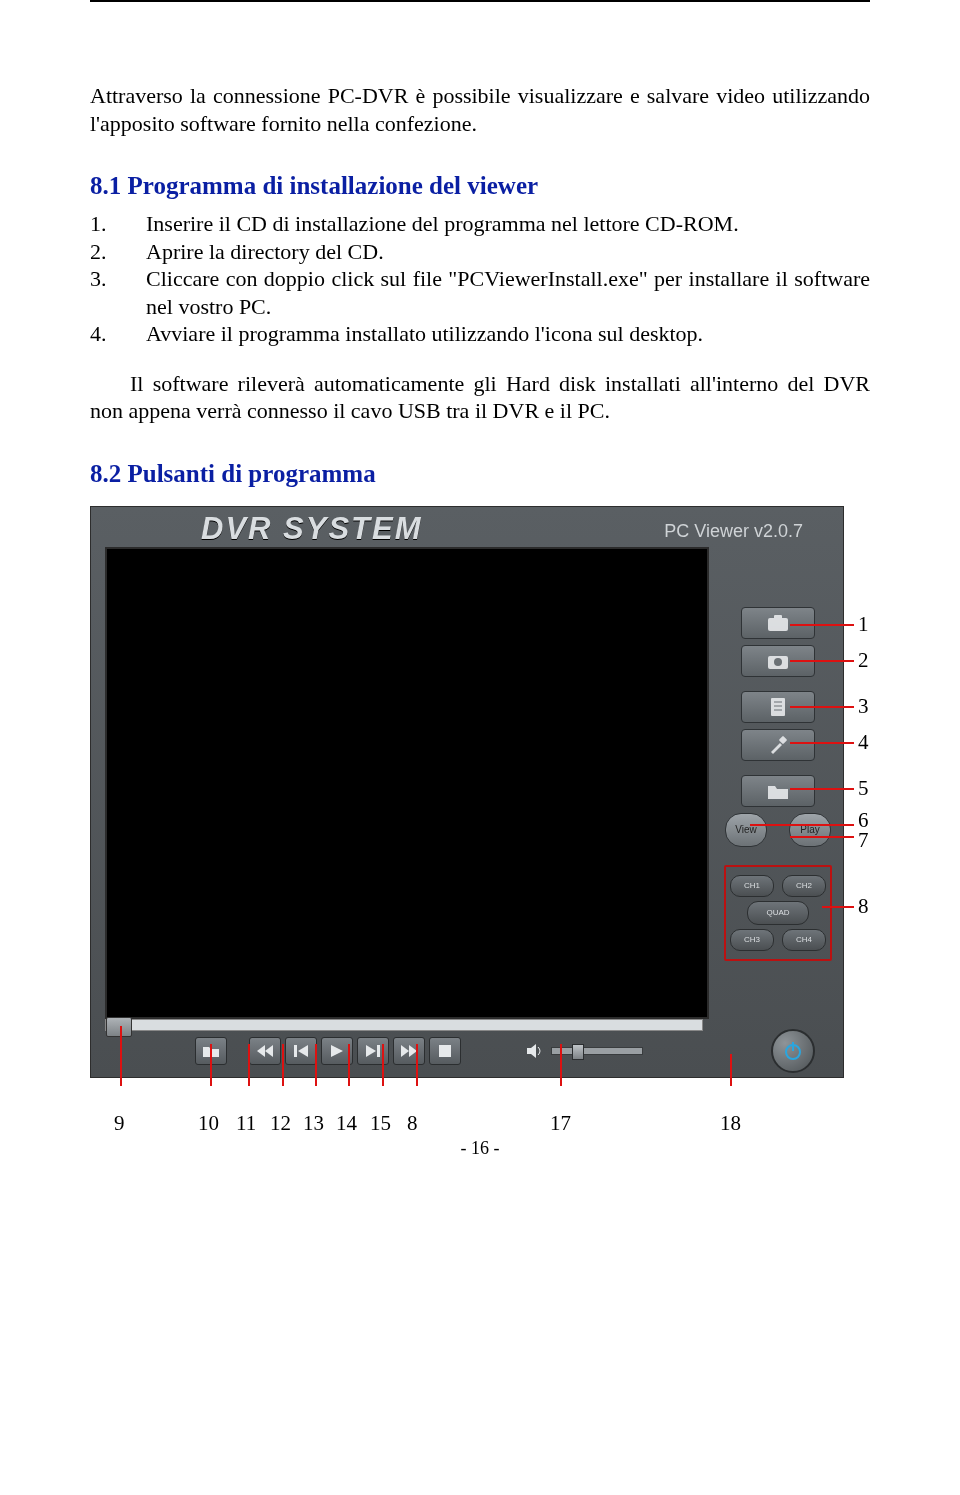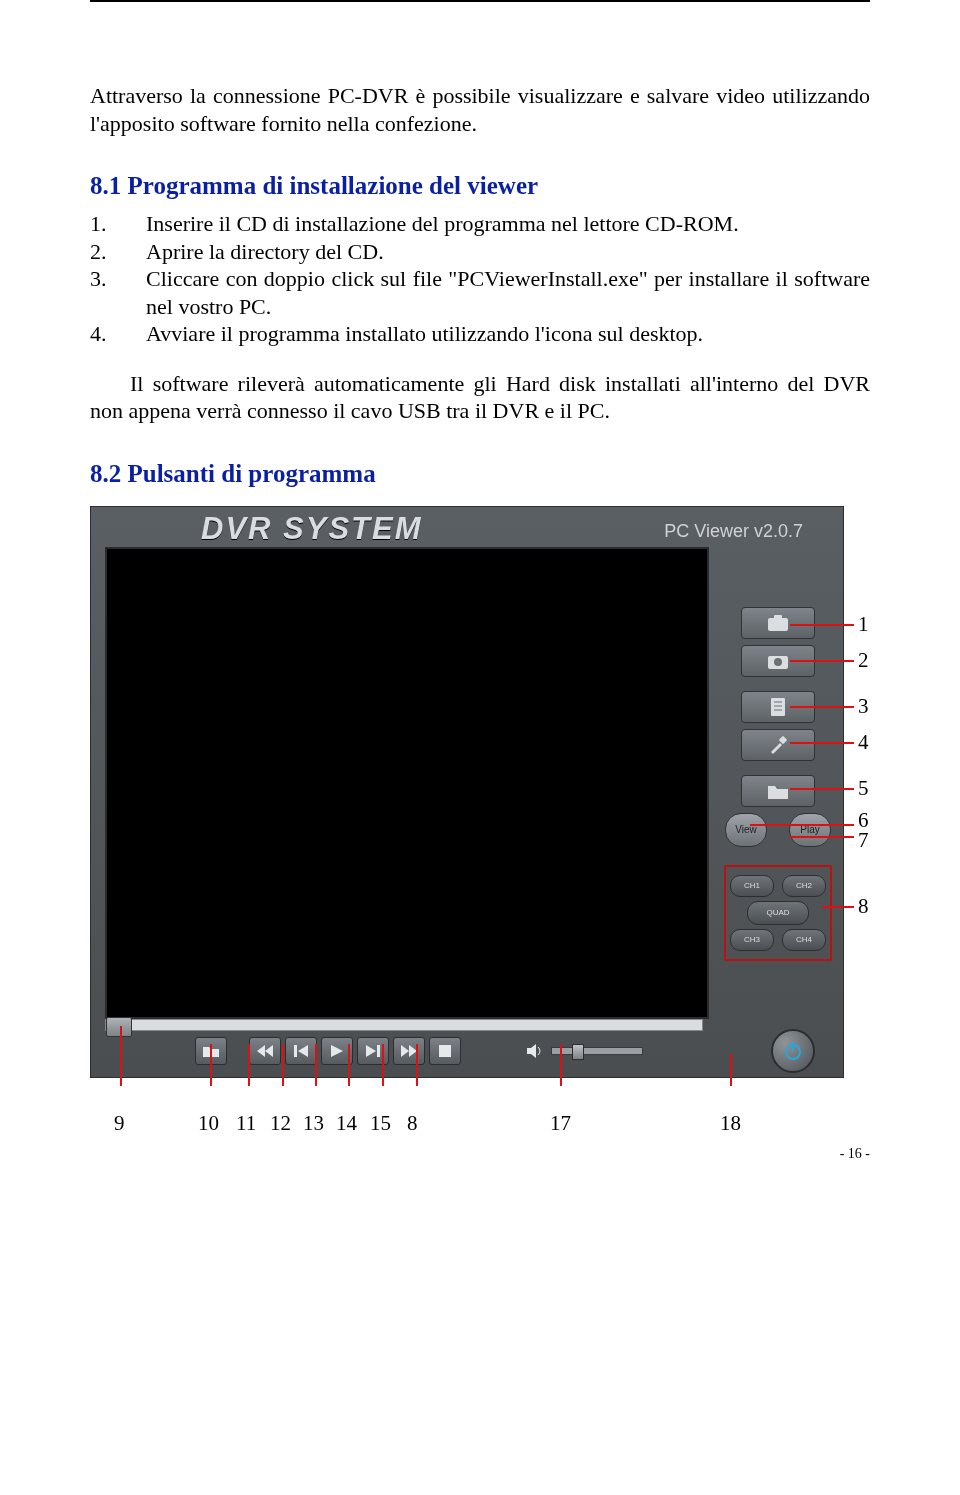--- a/index.html
+++ b/index.html
@@ -290,23 +290,23 @@
     width: 752px;
   }
   .bottom-num {
     position: absolute;
     bottom: 0;
     font-size: 21px;
     color: #000;
     font-family: "Times New Roman", serif;
   }
   .page-footer {
-    text-align: right;
-    font-size: 14px;
-    margin-top: 10px;
+    text-align: center;
+    font-size: 18px;
+    margin-top: 2px;
   }
 </style>
 </head>
 <body>
 
 <div class="page">
   <div class="top-rule"></div>
 
 
   <p class="intro">Attraverso la connessione PC-DVR è possibile visualizzare e salvare video utilizzando l'apposito software fornito nella confezione.</p>

